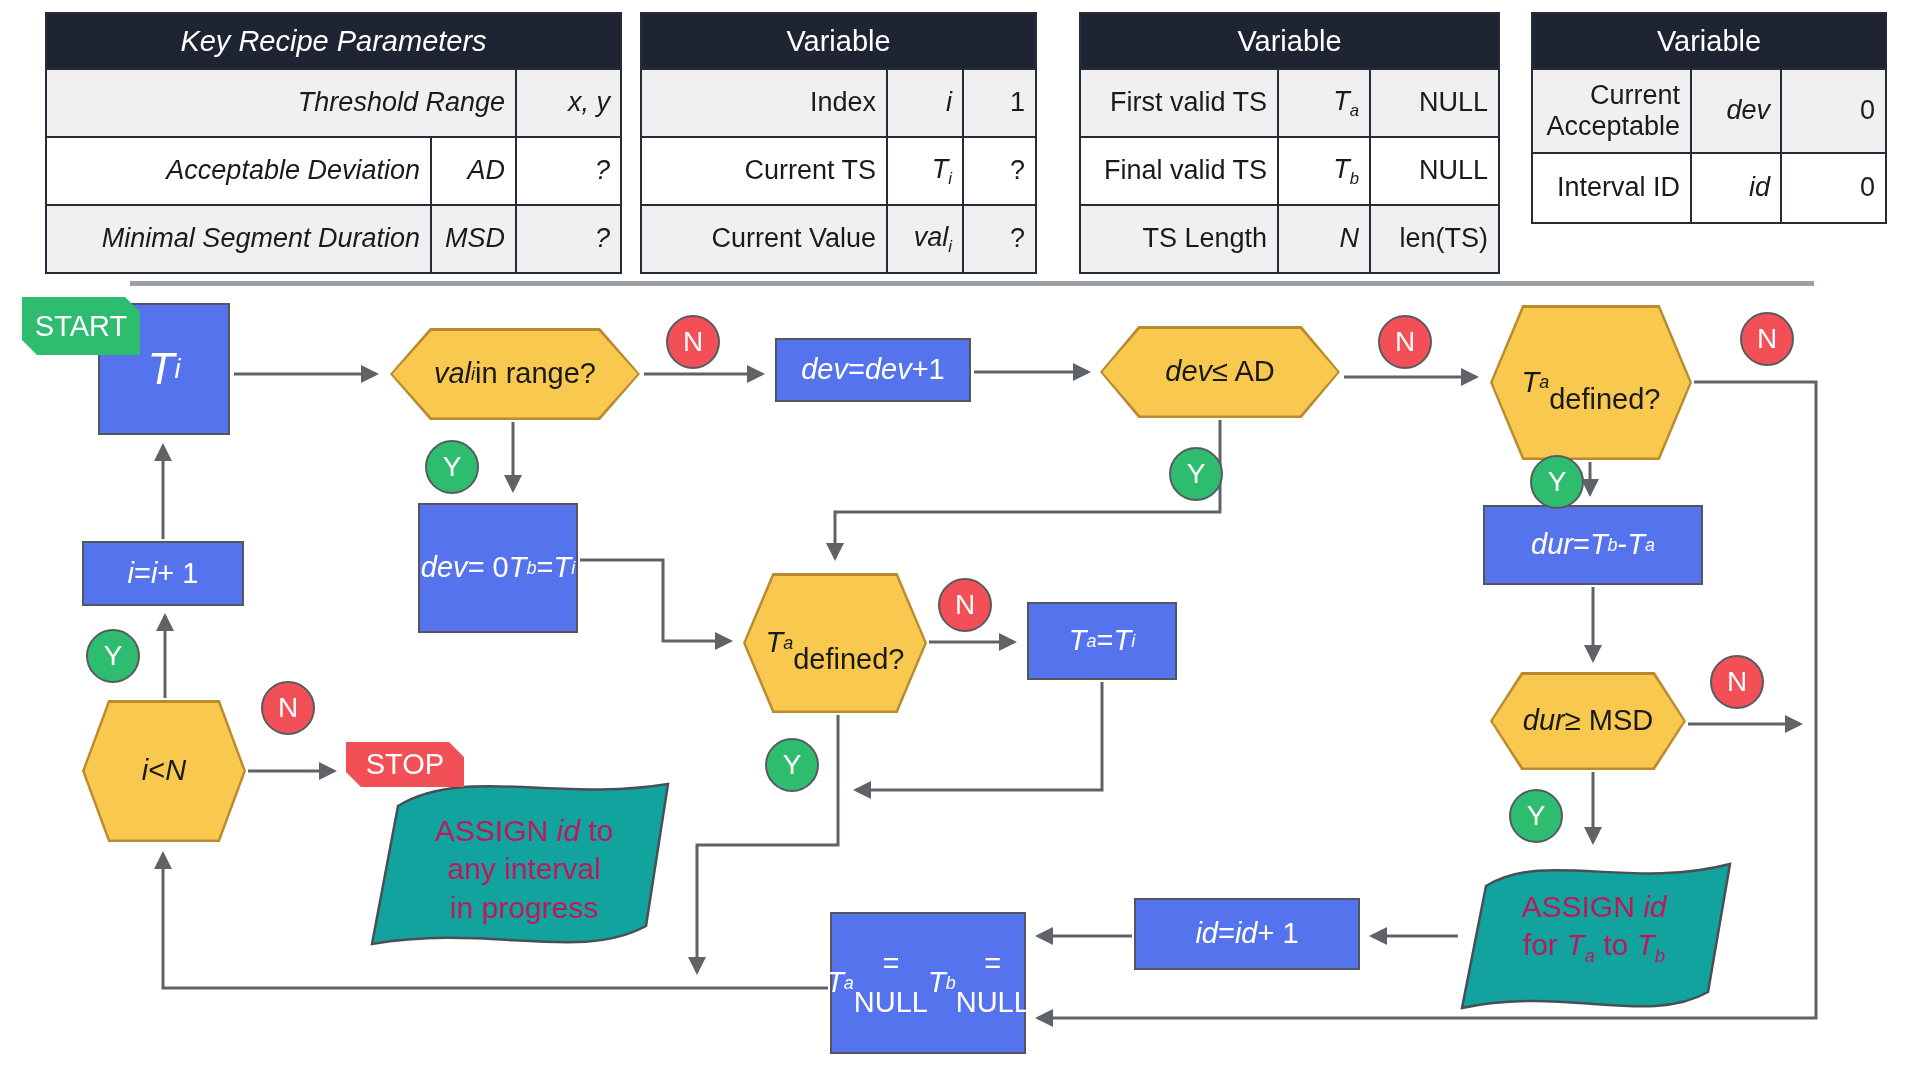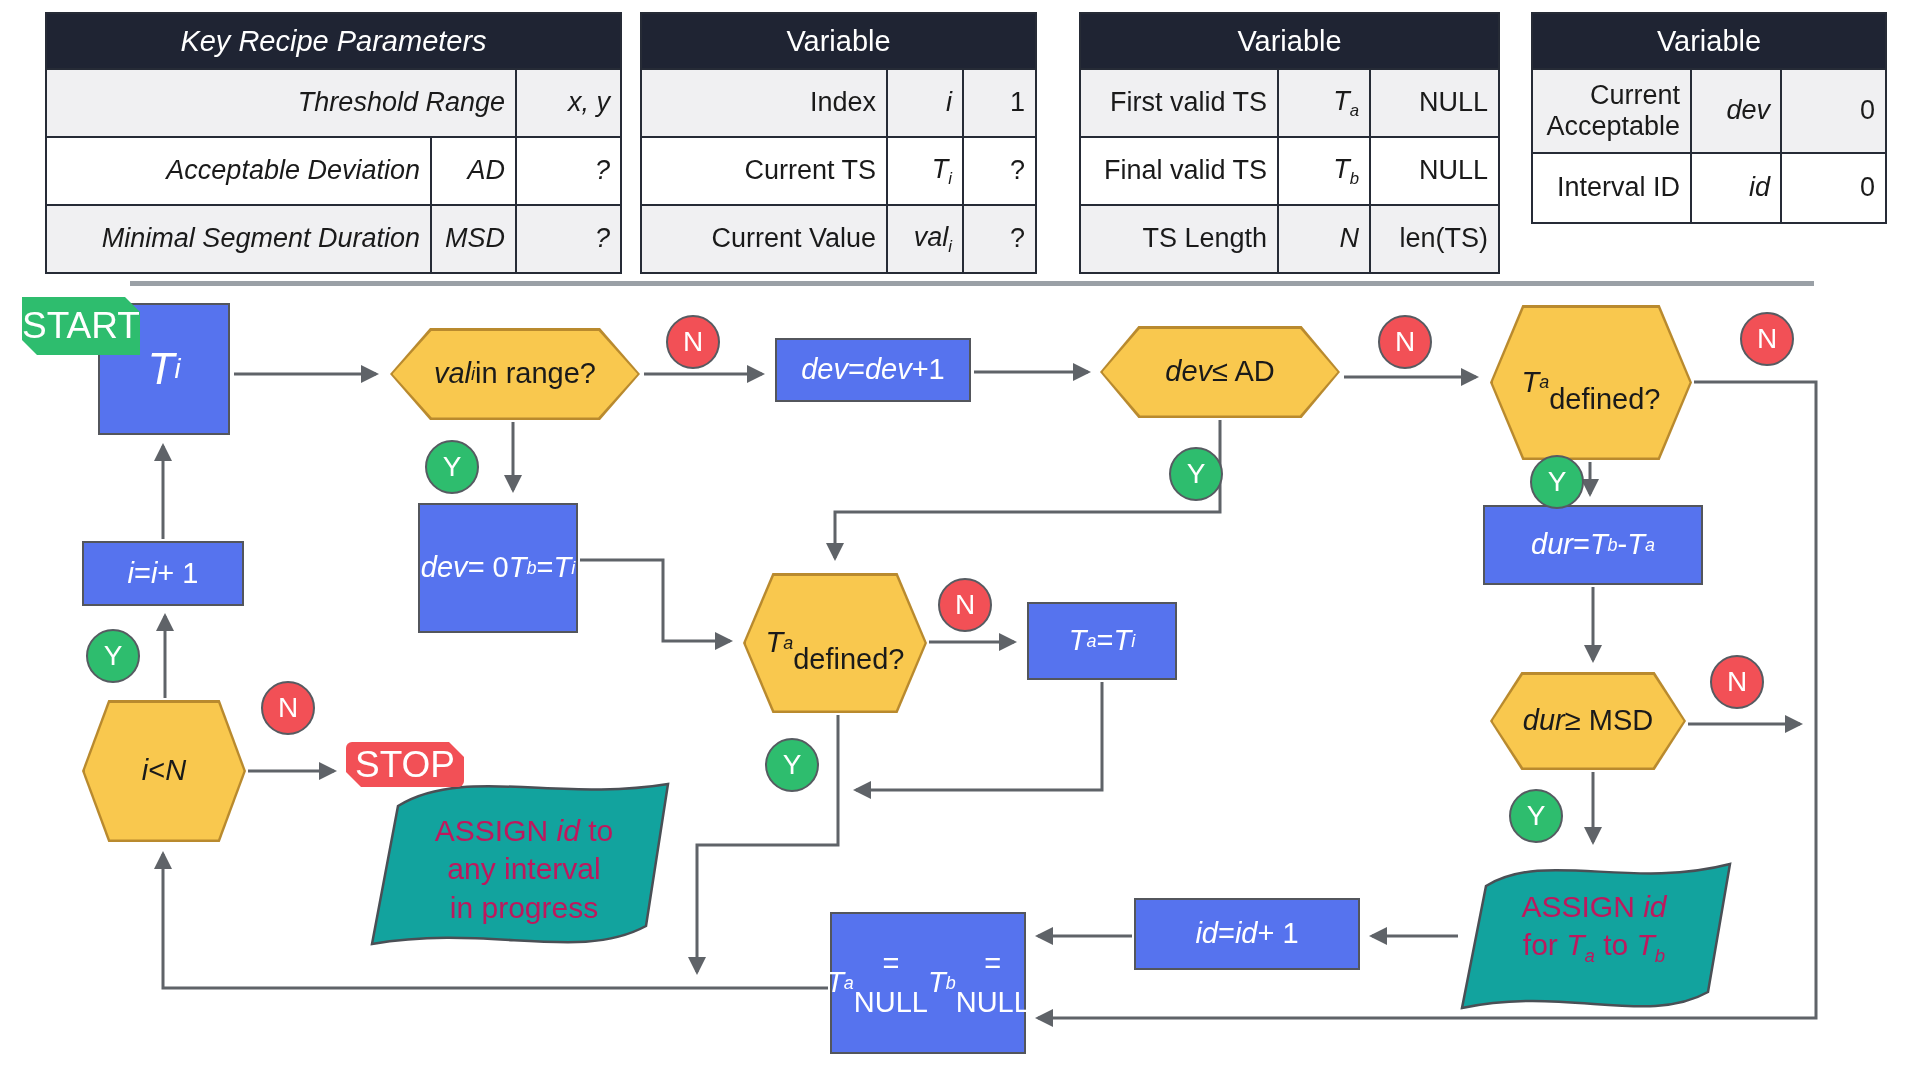--- a/index.html
+++ b/index.html
@@ -31,21 +31,21 @@
   
   .bbox{position:absolute;background:var(--blue);color:#fff;border:2px solid #53565c;
     display:flex;align-items:center;justify-content:center;text-align:center;
     font-size:29px;line-height:1.35;box-sizing:border-box;}
   .hex{position:absolute;background:var(--hexborder);
     clip-path:polygon(0% 50%,16% 0%,84% 0%,100% 50%,84% 100%,16% 100%);}
   .hex-in{position:absolute;inset:2.5px;background:var(--yellow);
     clip-path:polygon(0% 50%,16% 0%,84% 0%,100% 50%,84% 100%,16% 100%);
     display:flex;align-items:center;justify-content:center;text-align:center;
     font-size:29px;line-height:1.15;color:var(--ink);}
-  .tag{position:absolute;color:#fff;font-size:37px;display:flex;align-items:center;
+  .tag{position:absolute;color:#fff;font-size:29px;display:flex;align-items:center;
     justify-content:center;clip-path:polygon(0 0,calc(100% - 15px) 0,100% 15px,
     100% 100%,15px 100%,0 calc(100% - 15px));z-index:5;}
   .tag.start{background:var(--green);} .tag.stop{background:var(--red);}
   .badge{position:absolute;width:54px;height:54px;border-radius:50%;
     border:2.5px solid #565b61;color:#fff;font-size:28px;display:flex;
     align-items:center;justify-content:center;box-sizing:border-box;z-index:4;}
   .badge.g{background:var(--green);} .badge.r{background:var(--red);}
   .flag-text{position:absolute;color:#be185d;font-size:30px;line-height:1.28;
     text-align:center;z-index:3;}
   .tibox{font-size:44px;}
@@ -234,21 +234,21 @@
   </div>
   <div class="flag-text" style="left:1474px;top:888px;width:240px;">ASSIGN <i>id</i><br>for <i>T</i><sub><i>a</i></sub> to <i>T</i><sub><i>b</i></sub></div>
 
   <div class="bbox" style="left:1134px;top:898px;width:226px;height:72px;"><i>id</i> = <i>id</i> + 1</div>
   <div class="bbox" style="left:830px;top:912px;width:196px;height:142px;"><i>T</i><sub><i>a</i></sub> = NULL<br><i>T</i><sub><i>b</i></sub> = NULL</div>
 
   <div class="bbox" style="left:82px;top:541px;width:162px;height:65px;"><i>i</i> = <i>i</i> + 1</div>
   <div class="hex" style="left:82px;top:700px;width:164px;height:142px;">
     <div class="hex-in"><i>i</i> &lt; <i>N</i></div>
   </div>
-  <div class="tag stop" style="left:346px;top:742px;width:118px;height:45px;border-radius:6px;">STOP</div>
+  <div class="tag stop" style="left:346px;top:742px;width:118px;height:45px;">STOP</div>
   <div class="flag-text" style="left:394px;top:812px;width:260px;">ASSIGN <i>id</i> to<br>any interval<br>in progress</div>
 
   <div class="badge r" style="left:666px;top:315px;">N</div>
   <div class="badge g" style="left:425px;top:440px;">Y</div>
   <div class="badge r" style="left:1378px;top:315px;">N</div>
   <div class="badge g" style="left:1169px;top:447px;">Y</div>
   <div class="badge r" style="left:1740px;top:312px;">N</div>
   <div class="badge g" style="left:1530px;top:455px;">Y</div>
   <div class="badge r" style="left:938px;top:578px;">N</div>
   <div class="badge g" style="left:765px;top:738px;">Y</div>

